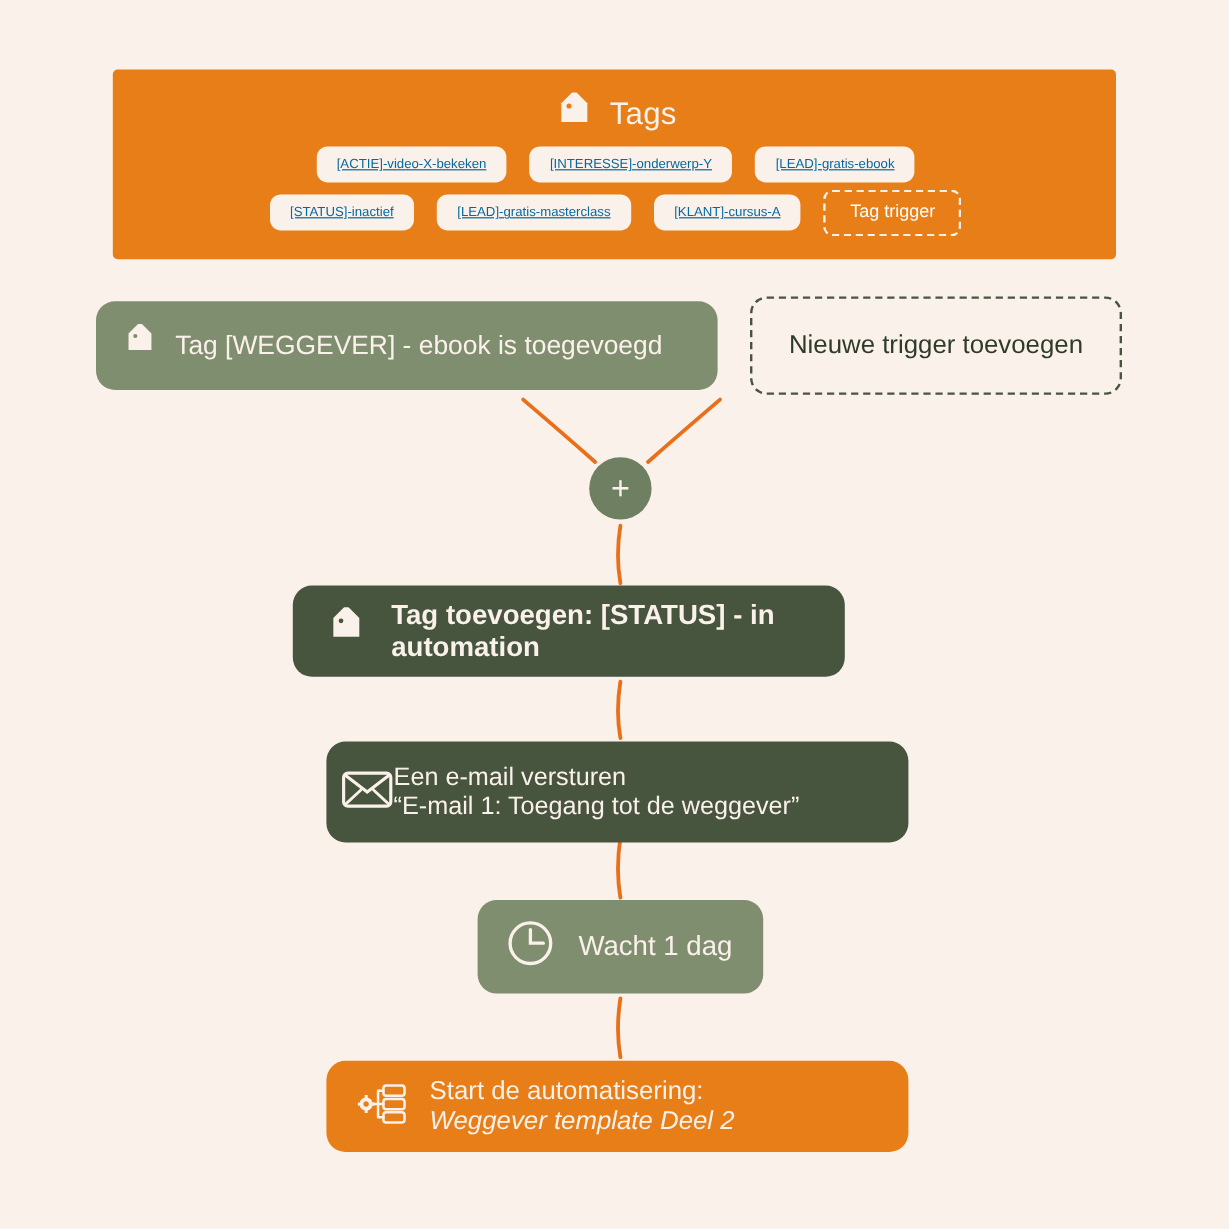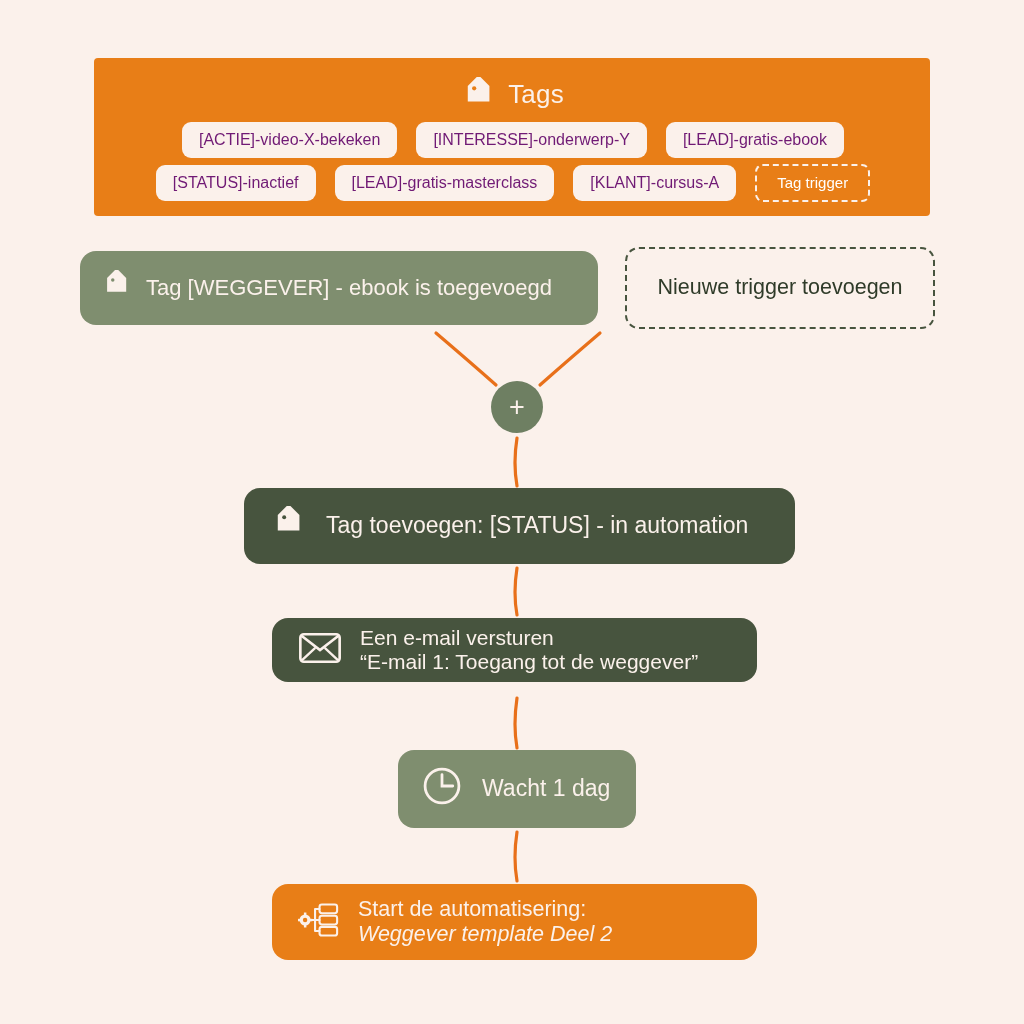--- a/index.html
+++ b/index.html
@@ -49,26 +49,27 @@
 
   .chip-row {
     display: flex;
     align-items: center;
     justify-content: center;
     gap: 19px;
     margin-top: 6px;
   }
   .chip {
     background: #FBF1EB;
-    color: #701a75;
+    color: #0369a1;
     border-radius: 9px;
     padding: 9px 17px;
-    font-size: 16px;
+    font-size: 11px;
     white-space: nowrap;
     line-height: 1.1;
+    text-decoration: underline;
   }
   .chip-input {
     background: transparent;
     color: #FFFFFF;
     border: 2.5px dashed #FBF1EB;
     border-radius: 8px;
     padding: 9px 20px;
     font-size: 15px;
     white-space: nowrap;
     line-height: 1.1;
@@ -107,34 +108,35 @@
     background: transparent;
     color: #2F3B29;
     border-radius: 14px;
     justify-content: center;
     font-size: 21.5px;
   }
 
   .node-addtag {
     left: 244px;
     top: 488px;
-    width: 551px;
+    width: 460px;
     height: 76px;
     padding: 0 28px;
     gap: 20px;
     font-size: 23px;
+    font-weight: bold;
   }
 
   .node-email {
     left: 272px;
     top: 618px;
     width: 485px;
-    height: 64px;
-    padding: 0 26px;
-    gap: 18px;
+    height: 84px;
+    padding: 0 12px;
+    gap: 0;
   }
   .node-email .l1 { font-size: 21px; }
   .node-email .l2 { font-size: 21px; }
 
   .node-wait {
     left: 398px;
     top: 750px;
     width: 238px;
     height: 78px;
     padding: 0 24px;

